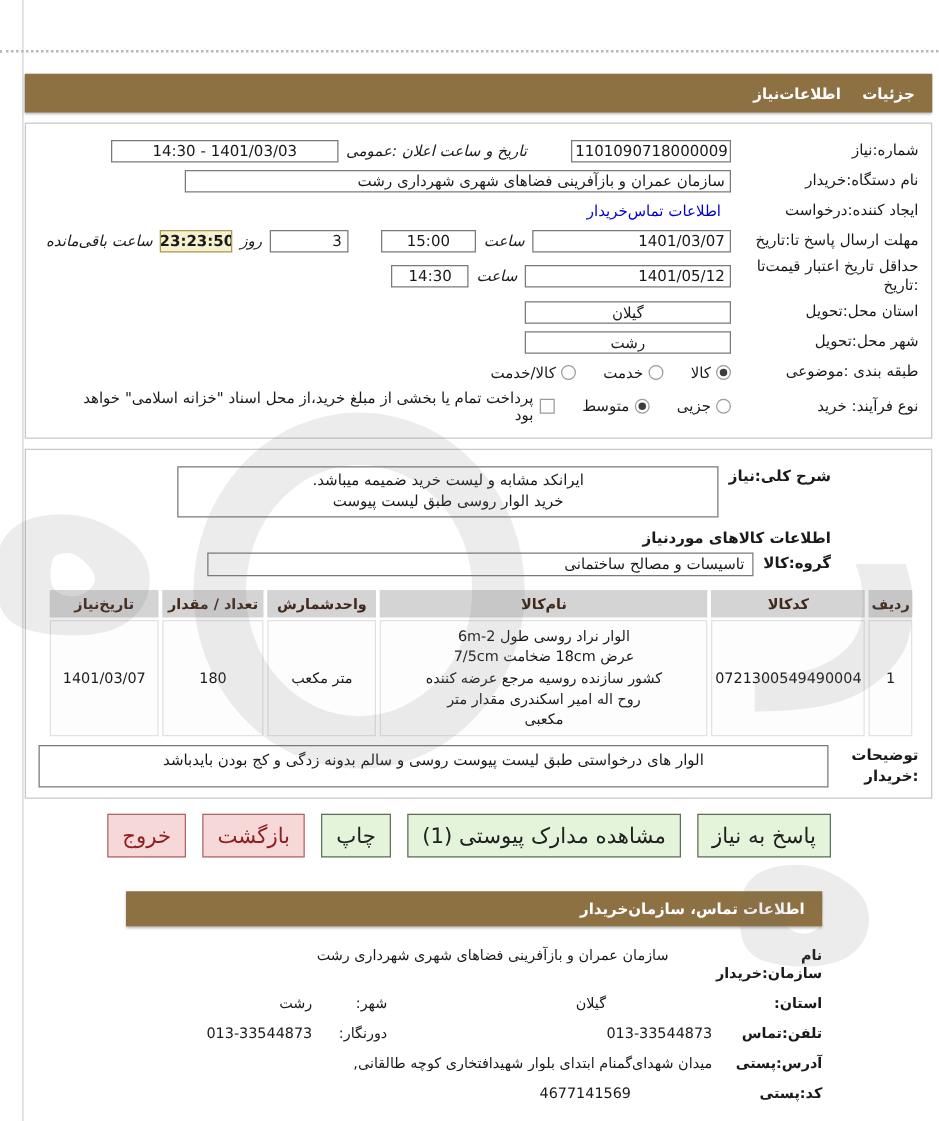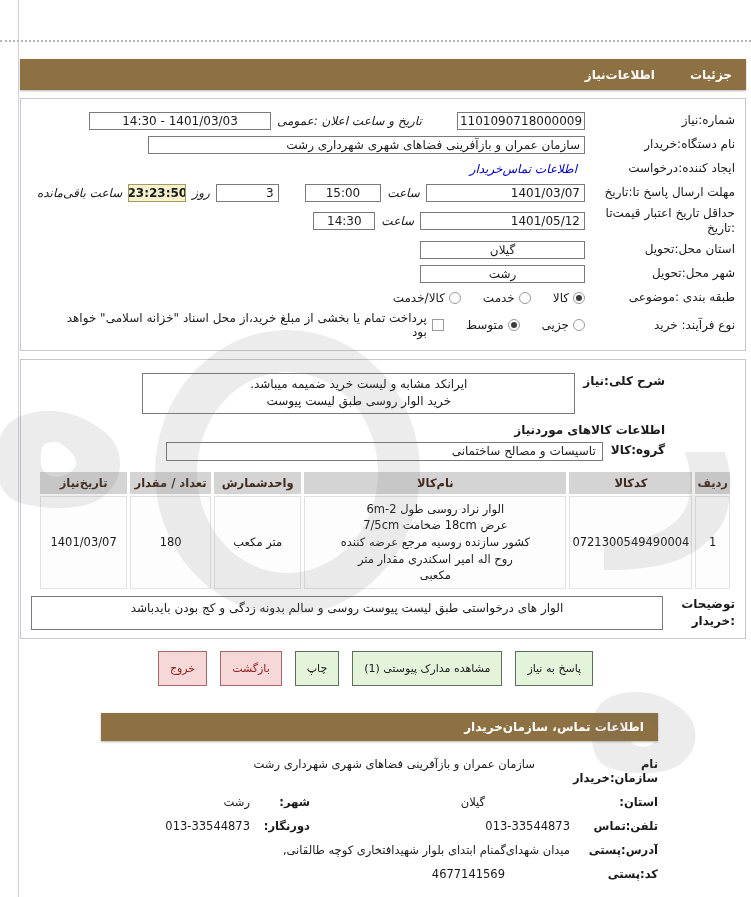--- a/index.html
+++ b/index.html
@@ -11,38 +11,38 @@
   }
   .leftline { position:absolute; left:18px; top:0; bottom:0; width:1px; background:#ccd4dd; }
   .dotline { position:absolute; top:40px; left:0; right:0; border-top:2px dotted #b8b8b8; }
 
   .goldbar {
     background:#8e7142; color:#fff; font-weight:bold; height:31px;
     display:flex; align-items:center; padding:0 14px; font-size:12px;
     box-shadow:0 1px 2px rgba(0,0,0,.3); position:relative; z-index:2;
   }
   .bar1 { margin:59px 5px 0 20px; }
-  .tab { margin-left:35px; cursor:pointer; }
+  .tab { margin-left:17px; cursor:pointer; }
 
   .panel {
     border:1px solid #c8c8c8; background:#fff; margin:8px 5px 0 20px;
     padding:8px 10px; position:relative; z-index:1;
   }
   .frow { display:flex; align-items:center; margin:3px 0; min-height:21px; }
   .flabel { width:150px; flex:none; padding-left:4px; line-height:1.25; }
   .spacer { flex:1; }
   .box {
     border:1px solid #7a7a7a; height:18px; background:#fff;
     display:flex; align-items:center; padding:0 4px; overflow:hidden; white-space:nowrap;
   }
   .center { justify-content:center; }
   .gap26 { width:26px; flex:none; }
   .sm { padding:0 6px; white-space:nowrap;font-style:italic; }
   .ybox { background:#f5f0cd; border:1px solid #a89a58; width:60px; justify-content:center; font-weight:bold; }
-  .link { color:#0000cc; margin-right:8px; cursor:pointer; white-space:nowrap;font-style:italic; }
+  .link { color:#0000cc; margin-right:8px; cursor:pointer; white-space:nowrap; }
 
   .radio { width:12px; height:12px; border:1px solid #9a9a9a; border-radius:50%; background:#fff;
            margin-left:4px; flex:none; position:relative; cursor:pointer; }
   .radio.checked::after { content:""; position:absolute; top:2px; left:2px; right:2px; bottom:2px;
            border-radius:50%; background:#3c3c3c; }
   .checkbox { width:12px; height:12px; border:1px solid #9a9a9a; background:#fdfdfd;
            margin-left:5px; flex:none; cursor:pointer; }
   .opt { display:flex; align-items:center; margin-left:22px; }
 
   .p2row { display:flex; align-items:flex-start; margin:5px 70px 5px 0; }
@@ -56,32 +56,32 @@
   .goods th { background:#d4d4d4; color:#40291c; font-weight:bold; padding:4px 2px; text-align:center; white-space:nowrap;margin-top:48px; }
   .goods td { background:#fdfdfd; border:1px solid #e2e2e2; text-align:center; vertical-align:middle; padding:4px 2px; }
   .goods td.name { white-space:pre-line; line-height:1.45; }
 
   .remarks { display:flex; align-items:stretch; margin-top:5px; }
   .remarks .blabel { width:72px; flex:none; white-space:normal; padding-left:4px; }
   .rembox { flex:1; border:1px solid #7a7a7a; min-height:34px; text-align:center; padding:2px 8px; line-height:1.5; }
 
   .btnrow { display:flex; justify-content:center; gap:13px; margin-top:12px; position:relative; z-index:2; }
   .btn { border:1px solid #5e6e5a; background:#e3f4da; color:#202020; height:35px;
-         display:flex; align-items:center; padding:16px 11px; font-size:11px; cursor:pointer; white-space:nowrap; }
+         display:flex; align-items:center; padding:16px 11px; font-size:17px; cursor:pointer; white-space:nowrap; }
   .btn.pink { background:#f7d8d8; border-color:#ad6666; color:#8d2020; }
 
   .bar2 { margin:27px 93px 0 101px; height:28px; }
   .contact { margin:0 93px 0 101px; font-size:11.5px; position:relative; z-index:1; }
   .crow { display:flex; align-items:flex-start; margin-top:10px; }
   .lab { font-weight:bold; width:88px; flex:none; }
   .val1 { width:260px; flex:none; overflow:hidden; white-space:nowrap; }
   .pad85 { padding-right:85px; }
   .pad65 { padding-right:65px; }
   .pad35 { padding-right:35px; }
-  .lab2 { font-weight:bold; width:60px; flex:none; }
+  .lab2 { font-weight:normal; width:60px; flex:none; }
   .val2 { flex:1; }
   .valwide { flex:1; white-space:nowrap; overflow:hidden; }
   .sepline { border:none; border-top:1px solid #3a3a3a; margin:16px 6px 0 0; }
 
   .wm { position:absolute; z-index:6; pointer-events:none; color:rgba(110,110,110,.13); font-weight:bold; line-height:1; }
   .wm-ring { left:155px; top:330px; width:265px; height:285px; border:42px solid rgba(120,120,120,.14); border-radius:50%; }
   .wm-he { left:-15px; top:290px; font-size:250px; }
   .wm-re { right:5px; top:320px; font-size:230px; }
   .wm-he2 { right:45px; top:590px; font-size:210px; }
 </style>

